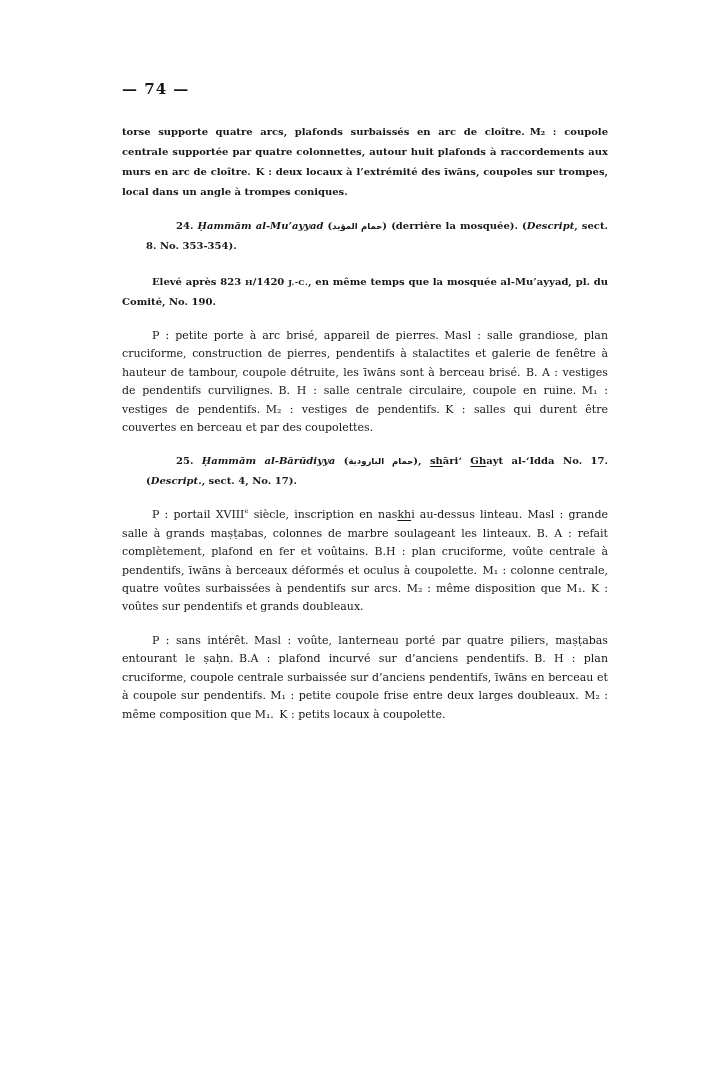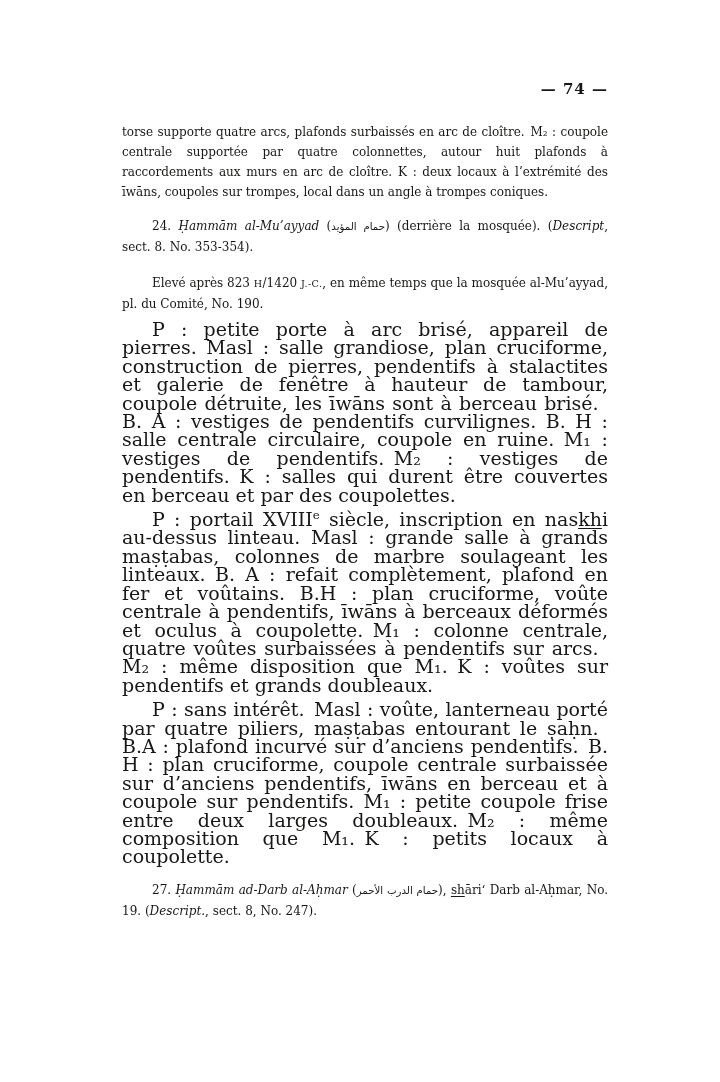--- a/index.html
+++ b/index.html
@@ -11,46 +11,47 @@
     position: relative;
     width: 720px;
     height: 1082px;
     background: #ffffff;
     box-sizing: border-box;
     padding: 80px 112px 0 122px;
     font-family: "DejaVu Serif", "Liberation Serif", serif;
     color: #181715;
   }
   .pagenum {
-    text-align: right;
+    text-align: left;
     font-size: 15px;
     font-weight: bold;
     letter-spacing: 1px;
     margin: 0 0 24px 0;
   }
   p {
     margin: 0;
     text-align: justify;
     text-indent: 30px;
   }
   p.noindent { text-indent: 0; }
   .main {
-    font-size: 12px;
+    font-size: 10px;
     line-height: 20px;
-    font-weight: normal;
+    font-weight: bold;
   }
   .heading {
     margin-top: 14px;
     margin-bottom: 8px;
+    margin-left: 24px;
   }
   .desc {
-    font-size: 19px;
+    font-size: 11px;
     line-height: 18.4px;
     font-weight: normal;
-    margin-top: 6px;
+    margin-top: 15px;
   }
   .mt6 { margin-top: 16px; }
   .i { font-style: italic; }
   .u { text-decoration: underline; text-underline-offset: 2px; }
   .sc { font-size: 0.8em; letter-spacing: 0.04em; }
   .sup { vertical-align: super; font-size: 0.62em; line-height: 0; }
   .ar {
     font-family: "DejaVu Sans", sans-serif;
     font-size: 0.85em;
     direction: rtl;
@@ -66,22 +67,22 @@
 
   <p class="main noindent"><span>torse supporte quatre arcs, plafonds surbaissés en arc de cloître. M₂ : coupole centrale supportée par quatre colonnettes, autour huit plafonds à raccordements aux murs en arc de cloître. K : deux locaux à l’extrémité des īwāns, coupoles sur trompes, local dans un angle à trompes coniques.</span></p>
 
   <p class="main heading"><span>24. </span><span class="i">Ḥammām al-Mu’ayyad</span><span> (</span><span class="ar">حمام المؤيد</span><span>) (derrière la mosquée). (</span><span class="i">Descript</span><span>, sect. 8. No. 353-354).</span></p>
 
   <p class="main mt6"><span>Elevé après 823 </span><span class="sc">H</span><span>/1420 </span><span class="sc">J.-C.</span><span>, en même temps que la mosquée al-Mu’ayyad, pl. du Comité, No. 190.</span></p>
 
 
   <p class="desc"><span>P : petite porte à arc brisé, appareil de pierres. Masl : salle grandiose, plan cruciforme, construction de pierres, pendentifs à stalactites et galerie de fenêtre à hauteur de tambour, coupole détruite, les īwāns sont à berceau brisé. B. A : vestiges de pendentifs curvilignes. B. H : salle centrale circulaire, coupole en ruine. M₁ : vestiges de pendentifs. M₂ : vestiges de pendentifs. K : salles qui durent être couvertes en berceau et par des coupolettes.</span></p>
 
+  <p class="main heading"><span>25. </span><span class="i">Ḥammām al-Bārūdiyya</span><span> (</span><span class="ar">حمام البارودية</span><span>), </span><span class="u">sh</span><span>āri‘ </span><span class="u">Gh</span><span>ayt al-‘Idda No. 17. (</span><span class="i">Descript.</span><span>, sect. 4, No. 17).</span></p>
 
   <p class="desc"><span>P : portail XVIII</span><span class="sup">e</span><span> siècle, inscription en nas</span><span class="u">kh</span><span>i au-dessus linteau. Masl : grande salle à grands maṣṭabas, colonnes de marbre soulageant les linteaux. B. A : refait complètement, plafond en fer et voûtains. B.H : plan cruciforme, voûte centrale à pendentifs, īwāns à berceaux déformés et oculus à coupolette. M₁ : colonne centrale, quatre voûtes surbaissées à pendentifs sur arcs. M₂ : même disposition que M₁. K : voûtes sur pendentifs et grands doubleaux.</span></p>
 
 
   <p class="desc"><span>P : sans intérêt. Masl : voûte, lanterneau porté par quatre piliers, maṣṭabas entourant le ṣaḥn. B.A : plafond incurvé sur d’anciens pendentifs. B. H : plan cruciforme, coupole centrale surbaissée sur d’anciens pendentifs, īwāns en berceau et à coupole sur pendentifs. M₁ : petite coupole frise entre deux larges doubleaux. M₂ : même composition que M₁. K : petits locaux à coupolette.</span></p>
 
-  <p class="main heading"><span>27. </span><span class="i">Ḥammām ad-Darb al-Aḥmar</span><span> (</span><span class="ar">حمام الدرب الأحمر</span><span>), </span><span class="u">sh</span><span>āri‘ Darb al-Aḥmar, No. 19. (</span><span class="i">Descript.</span><span>, sect. 8, No. 247).</span></p>
 
 
 </div>
 
 </body></html>

